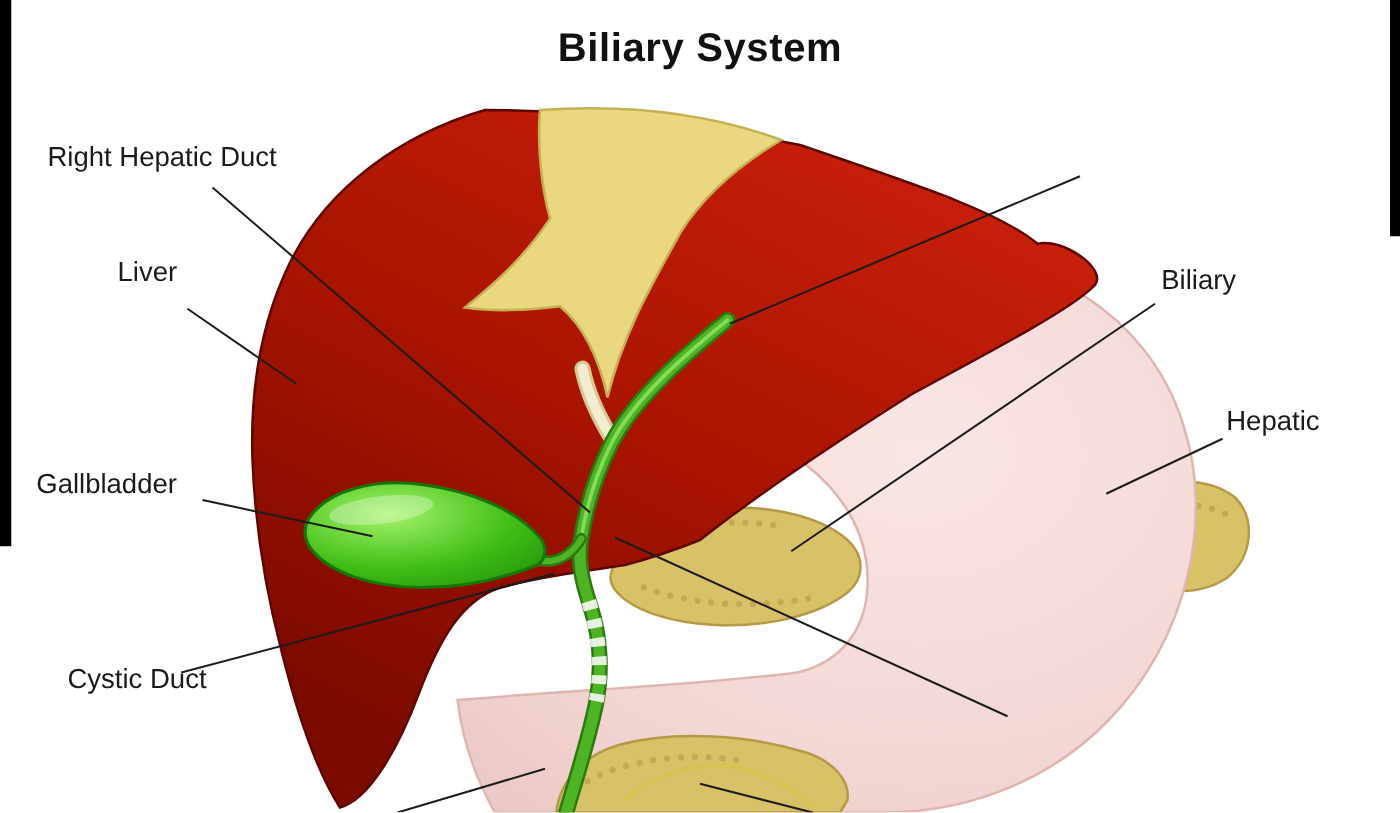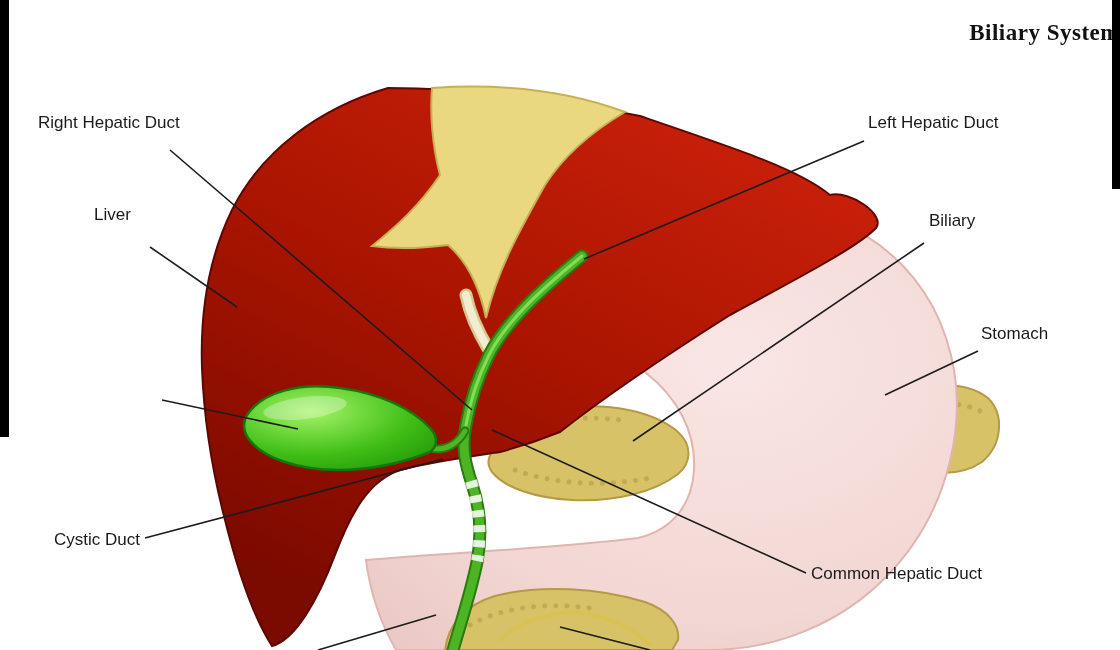--- a/index.html
+++ b/index.html
@@ -10,30 +10,29 @@
     overflow: hidden;
     background: #ffffff;
     font-family: "Liberation Sans", sans-serif;
   }
   .stage svg { position: absolute; left: 0; top: 0; }
   .diagram-title {
     position: absolute;
     top: 20px;
     left: 0;
     width: 100%;
-    text-align: right;
-    font-size: 23px;
+    text-align: center;
+    font-size: 32px;
     font-weight: 700;
     letter-spacing: 0.5px;
     color: #111111;
-    font-family: Liberation Serif, serif;
   }
   .label {
     position: absolute;
-    font-size: 17px;
+    font-size: 22px;
     color: #1a1a1a;
     white-space: nowrap;
   }
   .edge-bar { position: absolute; background: #000000; }
   .edge-bar.left  { left: 0; top: 0; width: 9px;  height: 437px; }
   .edge-bar.right { right: 0; top: 0; width: 8px; height: 189px; }
 </style>
 </head>
 <body>
 
@@ -144,23 +143,22 @@
       <line x1="145" y1="538" x2="443" y2="459" stroke="#1c1c1c"></line>
       <line x1="806" y1="573" x2="492" y2="430" stroke="#1c1c1c"></line>
       <line x1="318" y1="650" x2="436" y2="615" stroke="#1c1c1c"></line>
       <line x1="560" y1="627" x2="650" y2="650" stroke="#1c1c1c"></line>
     </g>
   </svg>
 
   <div class="diagram-title">Biliary System</div>
 
   <div class="label" style="left:38px;  top:113px">Right Hepatic Duct</div>
-  <div class="label" style="left:868px; top:113px">Left Hepatic Duct</div>
   <div class="label" style="left:94px;  top:205px">Liver</div>
   <div class="label" style="left:929px; top:211px">Biliary</div>
-  <div class="label" style="left:981px; top:324px">Stomach</div>
+  <div class="label" style="left:981px; top:324px">Hepatic</div>
+  <div class="label" style="left:29px;  top:374px">Gallbladder</div>
   <div class="label" style="left:54px;  top:530px">Cystic Duct</div>
-  <div class="label" style="left:811px; top:564px">Common Hepatic Duct</div>
 
   <div class="edge-bar left"></div>
   <div class="edge-bar right"></div>
 
 </div>
 
 </body></html>

